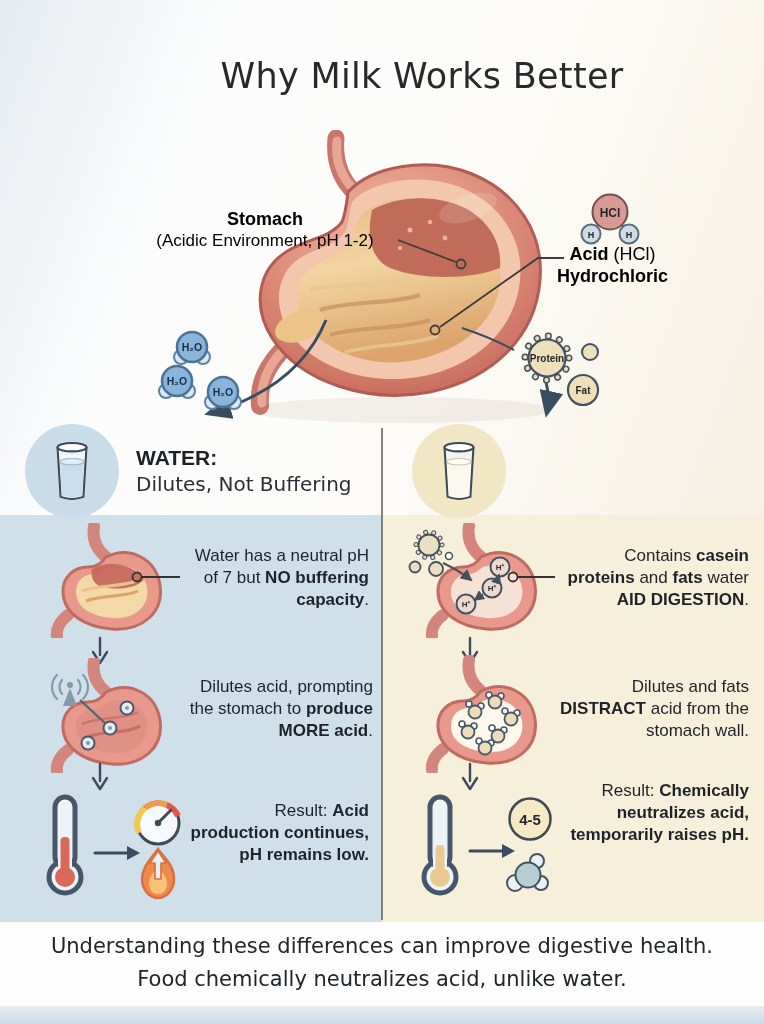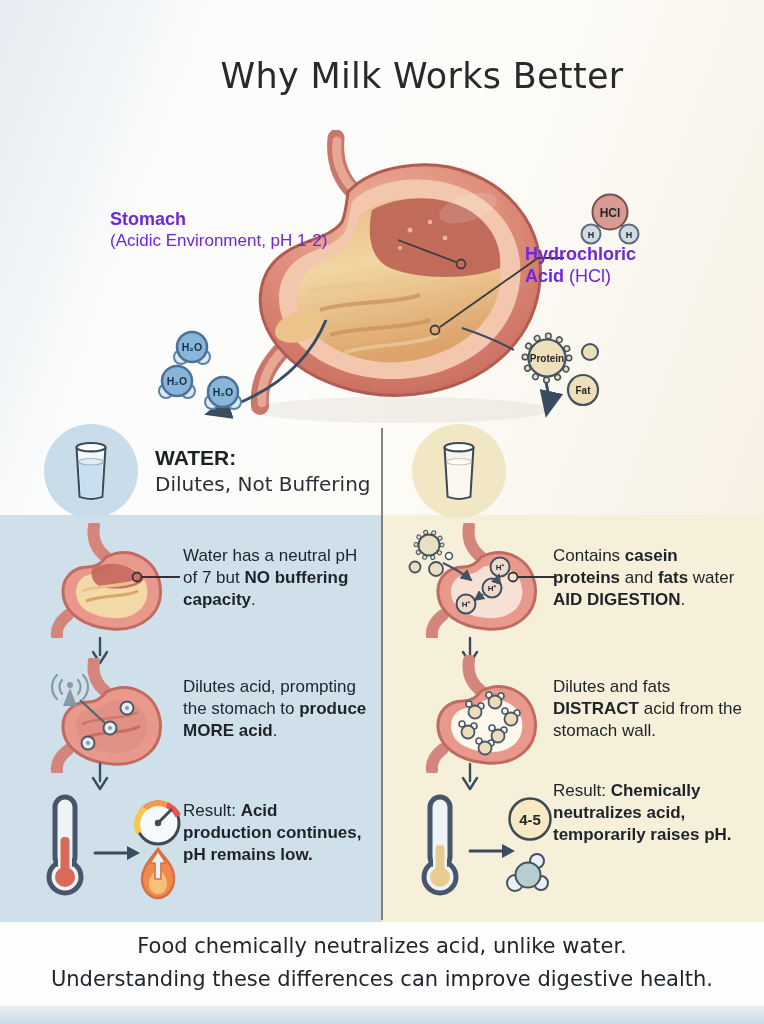--- a/index.html
+++ b/index.html
@@ -12,32 +12,32 @@
   .hero-bg{left:0;top:0;width:764px;height:515px;
     background:linear-gradient(110deg,#e5ebf0 0%,#fbfcfc 24%,#fdfcf9 55%,#f7f1e4 100%);}
   .col-left{left:0;top:515px;width:382px;height:407px;background:#cfe0ea;}
   .col-right{left:382px;top:515px;width:382px;height:407px;background:#f6efd9;}
   .divider{left:381px;top:428px;width:2px;height:492px;background:#6f6f6f;opacity:.85;}
   .bottom-strip{left:0;top:1006px;width:764px;height:18px;
     background:linear-gradient(180deg,#e9eef3,#cbdbe9);}
   .title{left:0;top:54px;width:764px;text-align:center;
     font-family:"DejaVu Sans",sans-serif;font-weight:500;font-size:35px;line-height:45px;
     color:#27292b;letter-spacing:.3px;padding-left:40px;}
-  .lbl{text-align:left;font-size:17px;line-height:22px;color:#6d28d9;}
+  .lbl{text-align:center;font-size:17px;line-height:22px;color:#000000;}
   .lbl .lbl-bold{font-weight:bold;font-size:18px;}
   .lbl .normal{font-weight:normal;}
   .col-header{display:flex;align-items:center;height:96px;}
   .header-circle{width:94px;height:94px;border-radius:50%;flex:0 0 auto;
     display:flex;align-items:center;justify-content:center;}
   .water-circle{background:#c9dcea;}
   .milk-circle{background:#f2e7c4;}
   .header-text{margin-left:17px;}
   .header-title{font-weight:bold;font-size:21px;line-height:26px;color:#1c2126;}
   .header-sub{font-family:"DejaVu Sans",sans-serif;font-size:20px;line-height:26px;color:#2b2f33;}
-  .row-text{margin:0;font-size:17px;line-height:22px;color:#1d2329;}
+  .row-text{margin:0;font-size:17px;line-height:22px;color:#1d2329;text-align:right;}
   .row-text b{font-weight:bold;}
   .footer{left:0;top:930px;width:764px;text-align:center;
     font-family:"DejaVu Sans",sans-serif;font-size:21px;line-height:33px;color:#20262c;}
   svg{display:block;}
   svg text{font-family:"Liberation Sans",sans-serif;}
 </style>
 </head>
 <body>
 
 <div class="abs hero-bg"></div>
@@ -157,25 +157,25 @@
     <circle cx="583" cy="260" r="15" fill="#ede0bb" stroke="#44525f" stroke-width="2.2"></circle>
     <text x="583" y="264" text-anchor="middle" font-size="10" font-weight="bold" fill="#24272a">Fat</text>
   </g>
 </svg>
 
 <div class="abs lbl" style="left:110px;top:208px;width:310px">
   <div class="lbl-bold">Stomach</div>
   <div>(Acidic Environment, pH 1-2)</div>
 </div>
 <div class="abs lbl" style="left:525px;top:243px;width:175px">
+  <div class="lbl-bold"><span>Acid</span> <span class="normal">(HCl)</span></div>
   <div class="lbl-bold">Hydrochloric</div>
-  <div class="lbl-bold"><span>Acid</span> <span class="normal">(HCl)</span></div>
-</div>
-
-<div class="abs col-header" style="left:44px;top:423px">
+</div>
+
+<div class="abs col-header" style="left:25px;top:423px">
   <div class="header-circle water-circle">
     <svg width="42" height="60" viewBox="0 0 40 58">
       <path d="M6,6 L9,54 Q20,58 31,54 L34,6" fill="#f2f7fa" stroke="#3d4a57" stroke-width="2"></path>
       <path d="M8.4,20 L10.2,53 Q20,56.5 29.8,53 L31.6,20 Q20,24 8.4,20 Z" fill="#c7dff0"></path>
       <ellipse cx="20" cy="20" rx="11.6" ry="3" fill="#ddecf6" stroke="#9fb6c4" stroke-width="1"></ellipse>
       <ellipse cx="20" cy="6" rx="14" ry="4" fill="#ffffff" stroke="#3d4a57" stroke-width="2"></ellipse>
     </svg>
   </div>
   <div class="header-text">
     <div class="header-title">WATER:</div>
@@ -355,15 +355,15 @@
   <g>
     <circle cx="129" cy="70" r="7" fill="#eaf1f4" stroke="#44525f" stroke-width="2"></circle>
     <circle cx="107" cy="92" r="8" fill="#eaf1f4" stroke="#44525f" stroke-width="2"></circle>
     <circle cx="133" cy="92" r="7" fill="#eaf1f4" stroke="#44525f" stroke-width="2"></circle>
     <circle cx="120" cy="84" r="12.5" fill="#b6ced2" stroke="#44525f" stroke-width="2"></circle>
   </g>
 </svg>
 <p class="abs row-text" style="left:553px;top:780px;width:196px"><span>Result: </span><b>Chemically neutralizes acid, temporarily raises pH.</b></p>
 
 <div class="abs footer">
+  <div>Understanding these differences can improve digestive health.</div>
   <div>Food chemically neutralizes acid, unlike water.</div>
-  <div>Understanding these differences can improve digestive health.</div>
 </div>
 
 </body></html>

